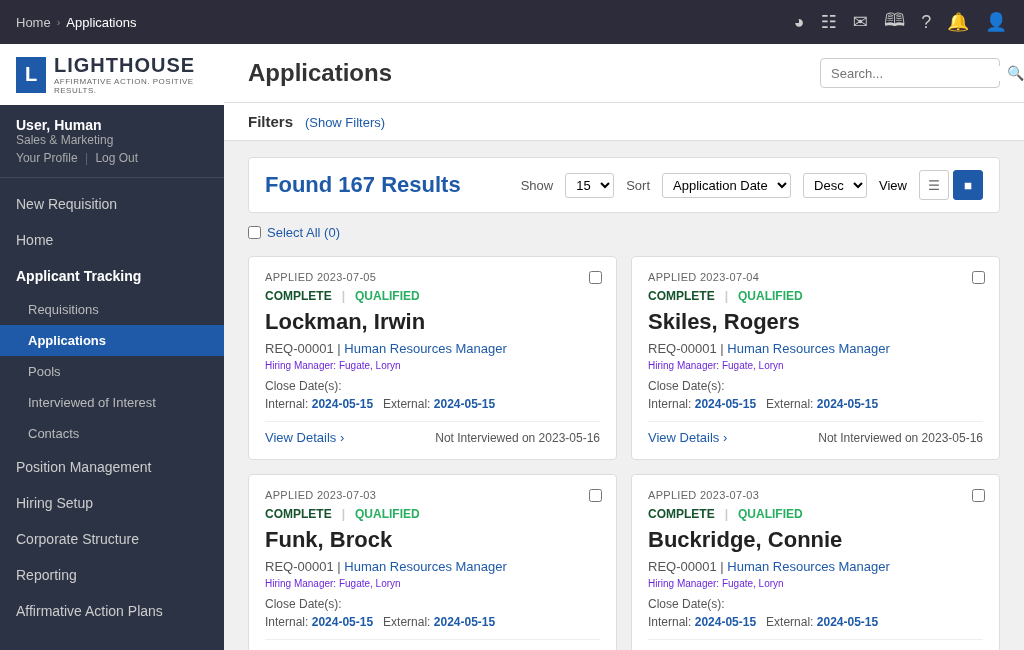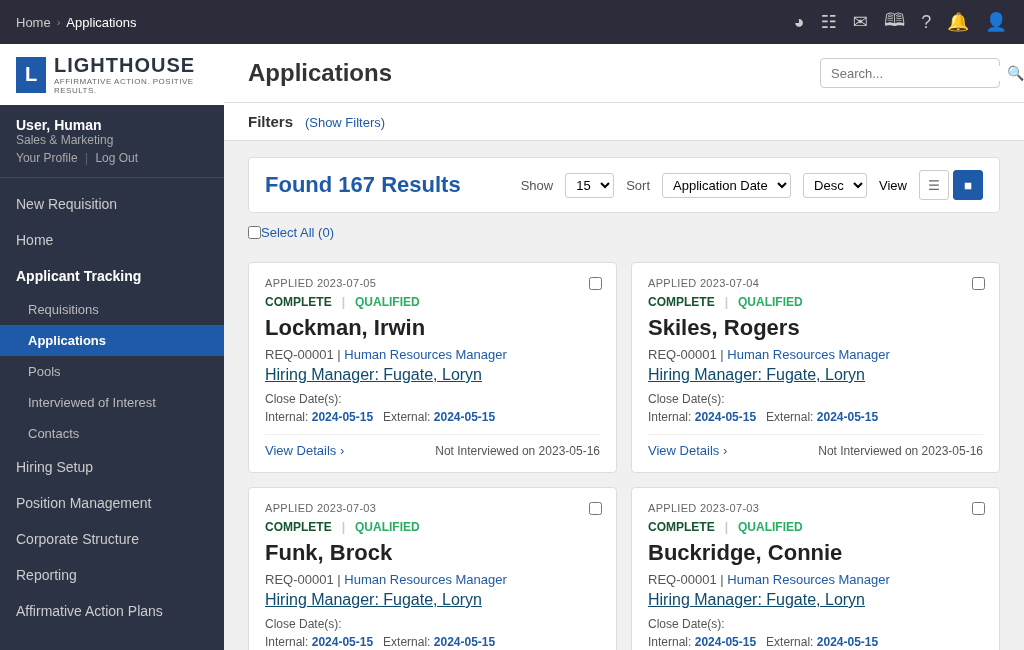--- a/index.html
+++ b/index.html
@@ -200,21 +200,22 @@
       cursor: pointer;
       background: #fff;
       color: #666;
     }
     .view-btn.active { background: #1e5aa8; color: #fff; border-color: #1e5aa8; }
 
     
     .select-all-row {
       display: flex;
       align-items: center;
-      margin-bottom: 22px;
+      gap: 6px;
+      margin-bottom: 16px;
       font-size: 13px;
       color: #1e5aa8;
     }
     .select-all-row input { cursor: pointer; accent-color: #1e5aa8; }
 
     
     .cards-grid {
       display: grid;
       grid-template-columns: 1fr 1fr;
       gap: 14px;
@@ -233,21 +234,21 @@
       cursor: pointer;
     }
     .card-date { font-size: 11px; color: #666; text-transform: uppercase; margin-bottom: 6px; letter-spacing: 0.3px; }
     .card-status { display: flex; gap: 10px; margin-bottom: 6px; font-size: 12px; font-weight: bold; }
     .status-complete { color: #14532d; }
     .status-sep { color: #ccc; }
     .status-qualified { color: #27ae60; }
     .card-name { font-size: 22px; font-weight: bold; color: #222; margin-bottom: 6px; }
     .card-req { font-size: 13px; color: #555; margin-bottom: 4px; }
     .card-req a { color: #1e5aa8; text-decoration: none; }
-    .card-hiring { font-size: 16px; color: #0c4a6e; margin-bottom: 8px; text-decoration: underline; }
+    .card-hiring { font-size: 10px; color: #6d28d9; margin-bottom: 8px; }
     .card-close { font-size: 12px; color: #555; margin-bottom: 4px; }
     .card-close-dates { font-size: 12px; color: #555; margin-bottom: 10px; }
     .card-close-dates span { color: #1e5aa8; font-weight: bold; }
     .card-footer {
       display: flex;
       justify-content: space-between;
       align-items: center;
       padding-top: 8px;
       border-top: 1px solid #eee;
     }
@@ -299,22 +300,22 @@
 
     <div class="sidebar-nav">
       <div class="nav-item">New Requisition</div>
       <div class="nav-item">Home</div>
       <div class="nav-item section-header">Applicant Tracking</div>
       <div class="nav-sub-item">Requisitions</div>
       <div class="nav-sub-item active">Applications</div>
       <div class="nav-sub-item">Pools</div>
       <div class="nav-sub-item">Interviewed of Interest</div>
       <div class="nav-sub-item">Contacts</div>
+      <div class="nav-item">Position Management</div>
       <div class="nav-item">Hiring Setup</div>
-      <div class="nav-item">Position Management</div>
       <div class="nav-item">Corporate Structure</div>
       <div class="nav-item">Reporting</div>
       <div class="nav-item">Affirmative Action Plans</div>
     </div>
   </div>
 
   <div class="content">
 
     <div class="content-header">
       <h1 class="page-title-text">Applications</h1>

